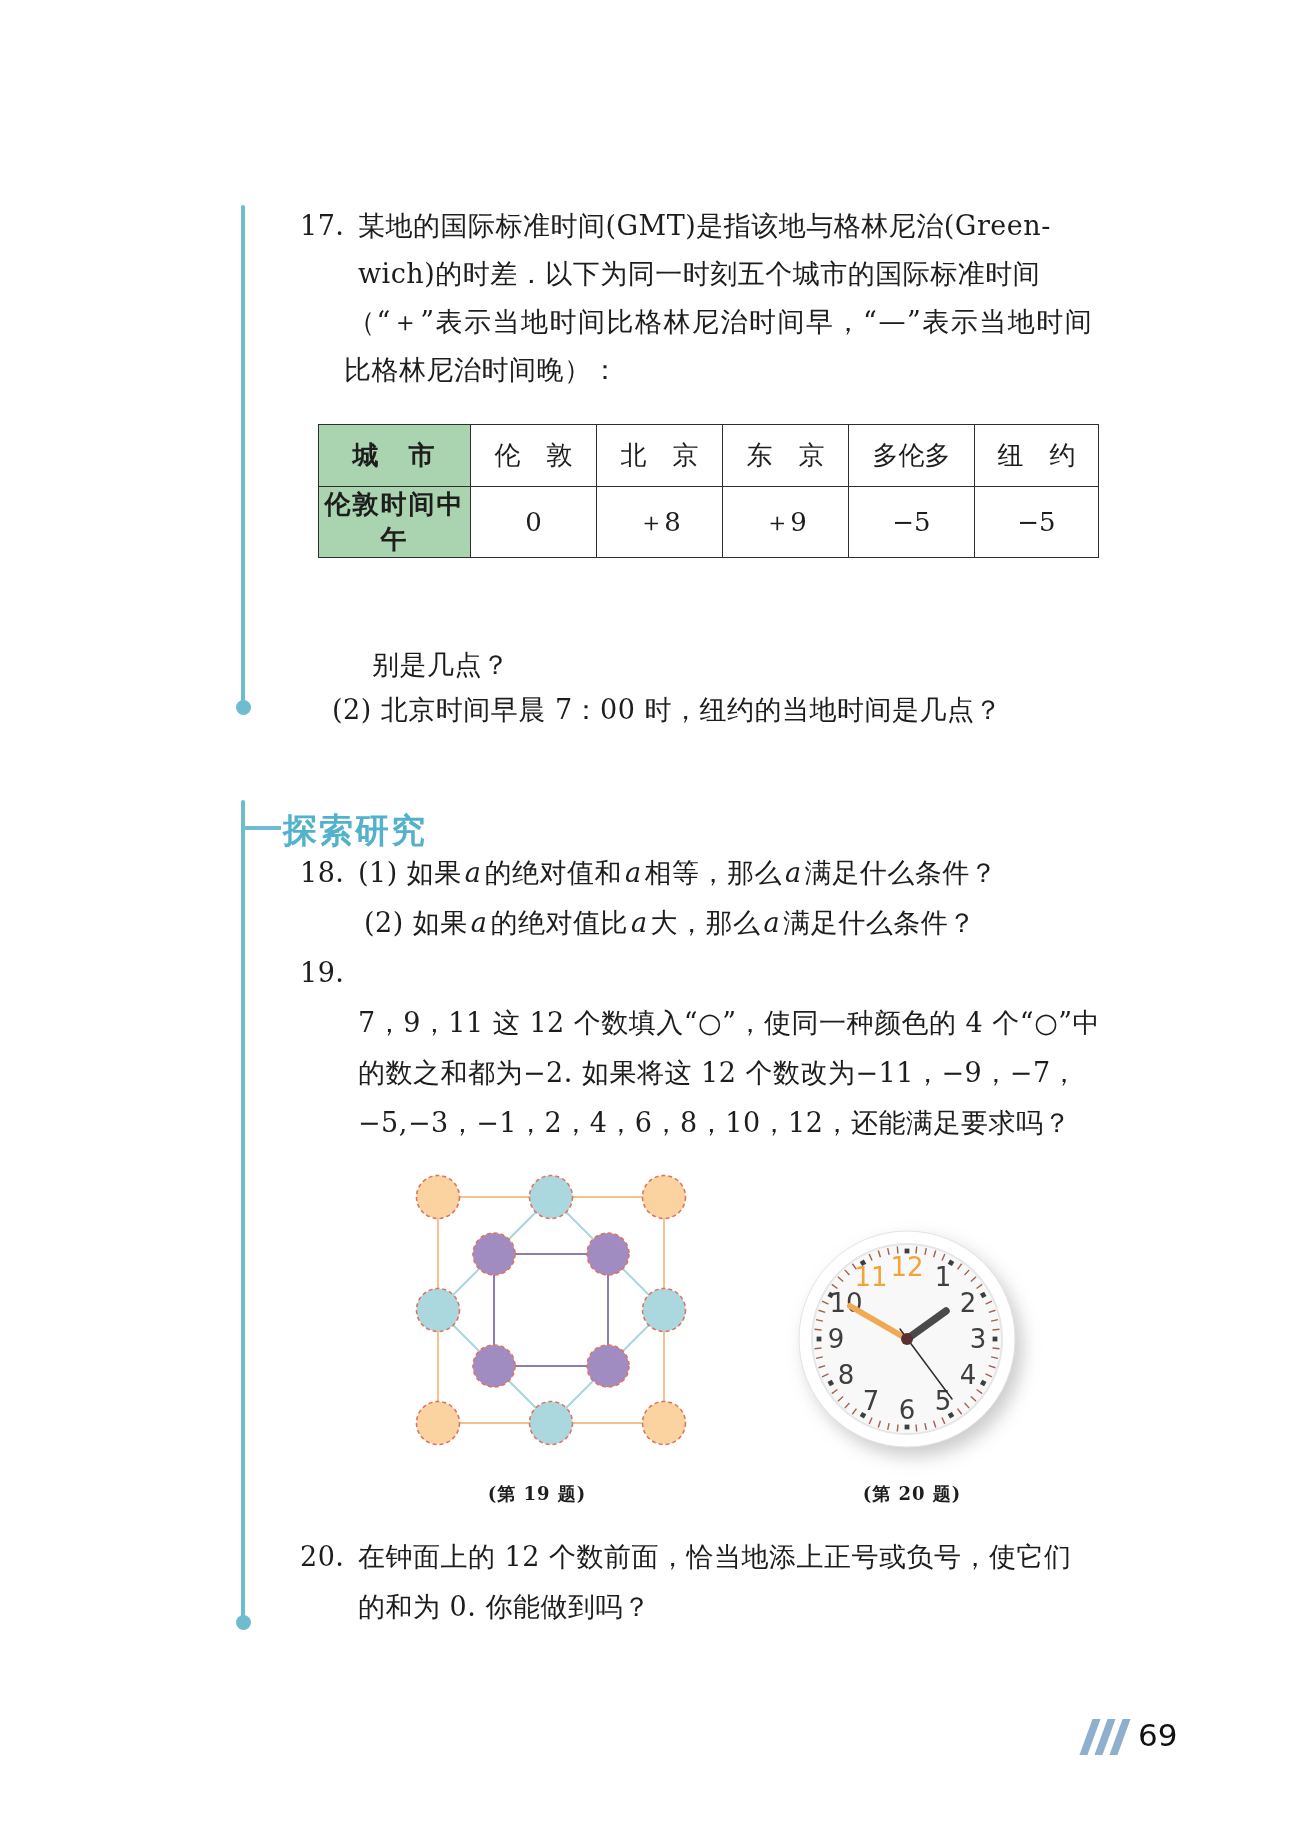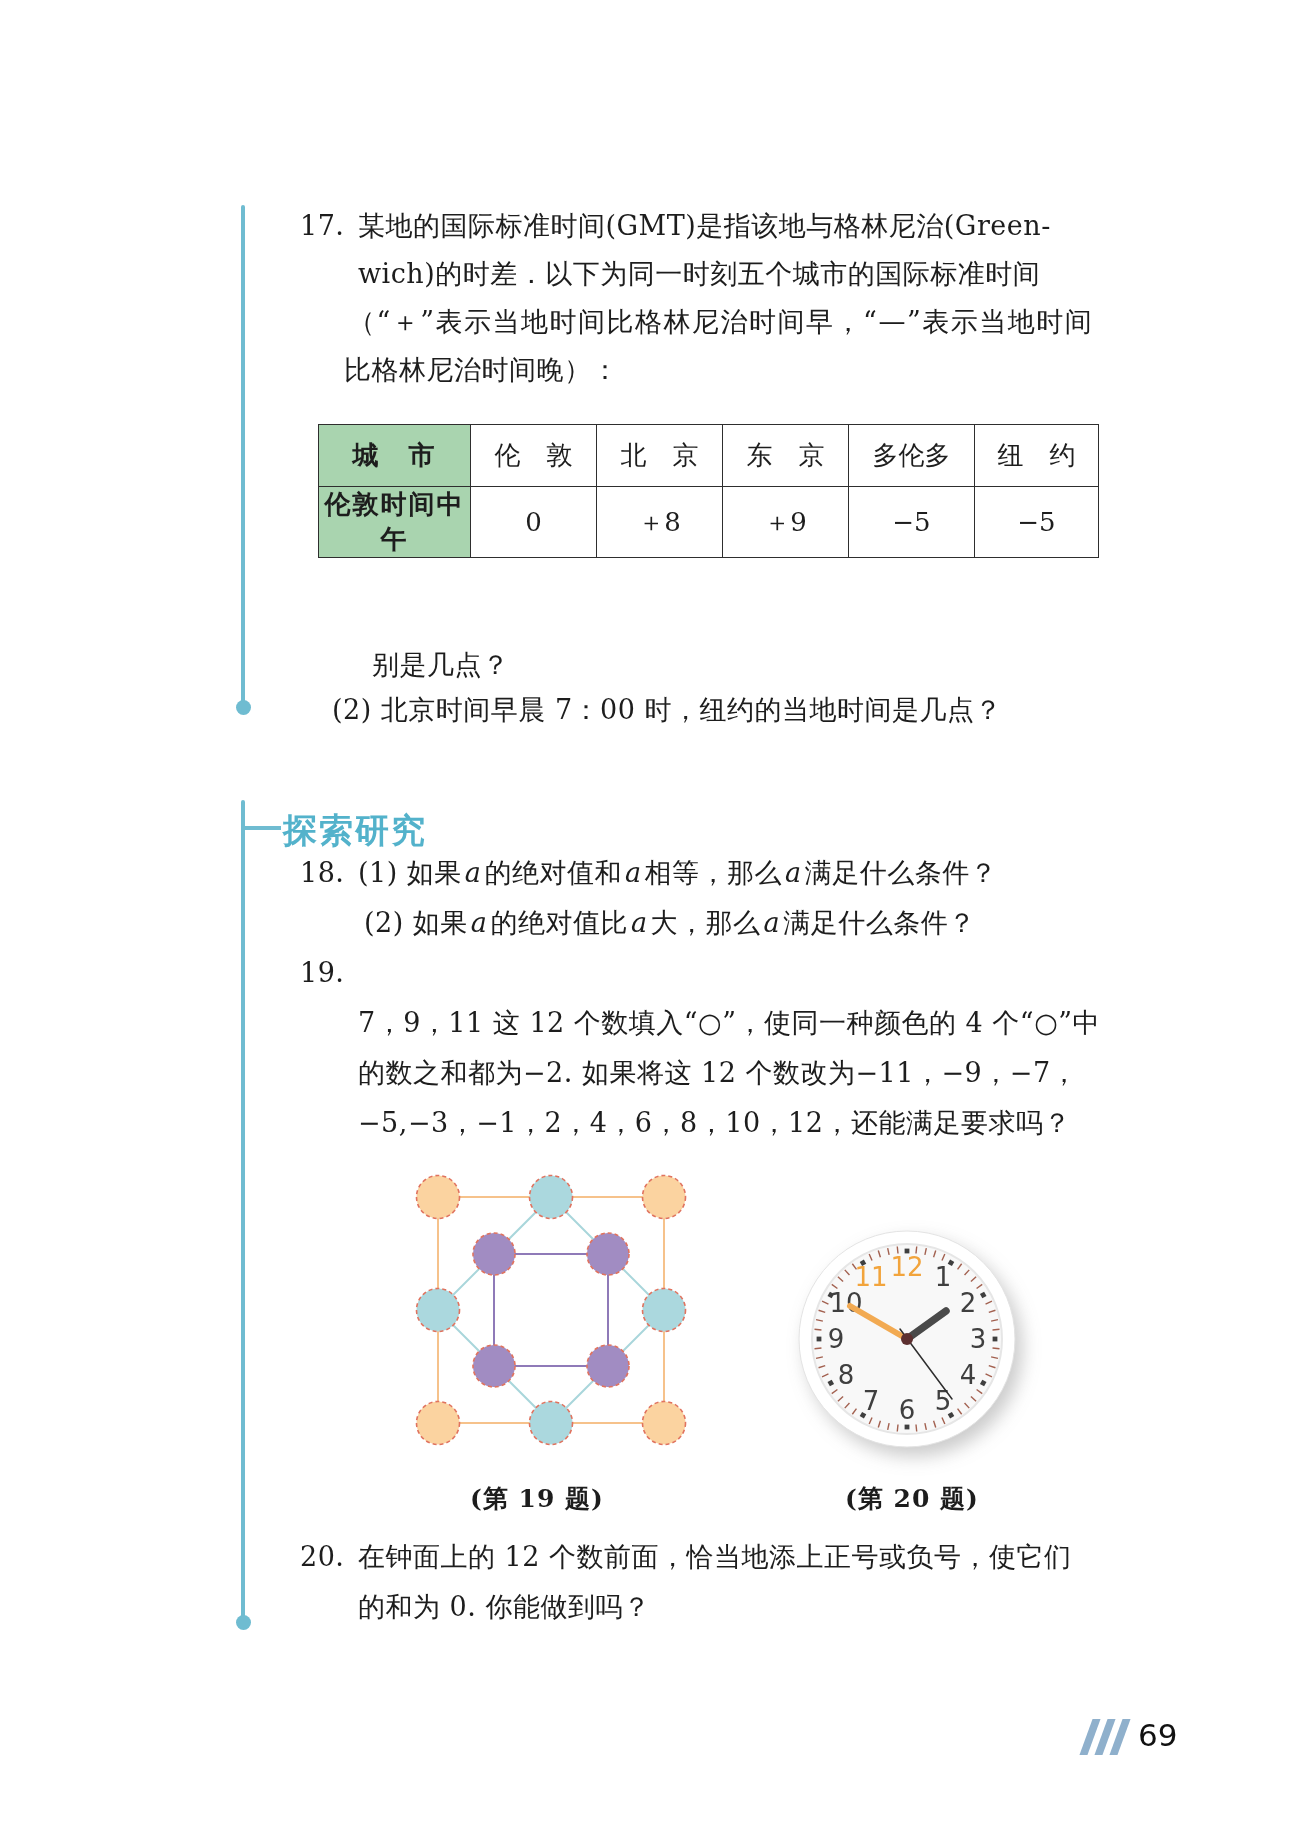--- a/index.html
+++ b/index.html
@@ -11,21 +11,21 @@
   .vdot{position:absolute;width:15px;height:15px;border-radius:50%;background:var(--line-blue);}
   .section-tick{position:absolute;height:4px;background:var(--line-blue);}
   .section-title{position:absolute;font-family:"DejaVu Sans","Liberation Sans",sans-serif;
         font-weight:bold;font-size:34px;color:var(--accent);letter-spacing:2px;white-space:nowrap;}
   table.tz{position:absolute;border-collapse:collapse;table-layout:fixed;}
   table.tz td{border:1.6px solid #2e2e2e;text-align:center;vertical-align:middle;
         font-size:26px;height:61px;padding:0;}
   table.tz td.green{background:var(--table-green);font-family:"DejaVu Sans","Liberation Sans",sans-serif;
         font-weight:bold;letter-spacing:2px;}
   .mvar{font-style:italic;font-family:"DejaVu Serif",serif;padding:0 3px;}
-  .caption{position:absolute;font-weight:bold;font-size:25px;text-align:center;letter-spacing:1px;}
+  .caption{position:absolute;font-weight:bold;font-size:18px;text-align:center;letter-spacing:1px;}
   .clock-svg{position:absolute;filter:drop-shadow(7px 9px 9px rgba(70,70,70,.28));}
   .diagram-svg{position:absolute;}
   .footer-slash{position:absolute;width:8px;height:36px;background:var(--footer-blue);
         transform:skewX(-20deg);}
   .page-number{position:absolute;font-family:"DejaVu Sans","Liberation Sans",sans-serif;
         font-size:31px;color:#111;}
   .clock-num{font-family:"DejaVu Sans","Liberation Sans",sans-serif;font-size:26px;
         text-anchor:middle;fill:var(--clock-number-dark);}
   .clock-num.orange{fill:var(--clock-number-orange);}
 </style>

